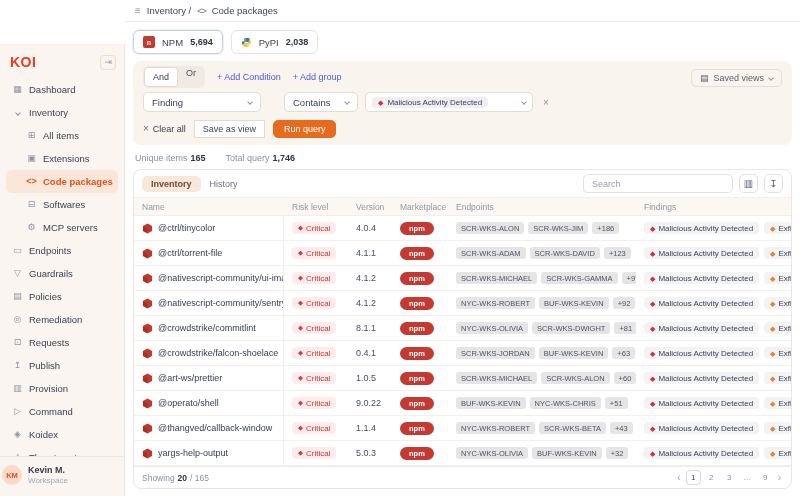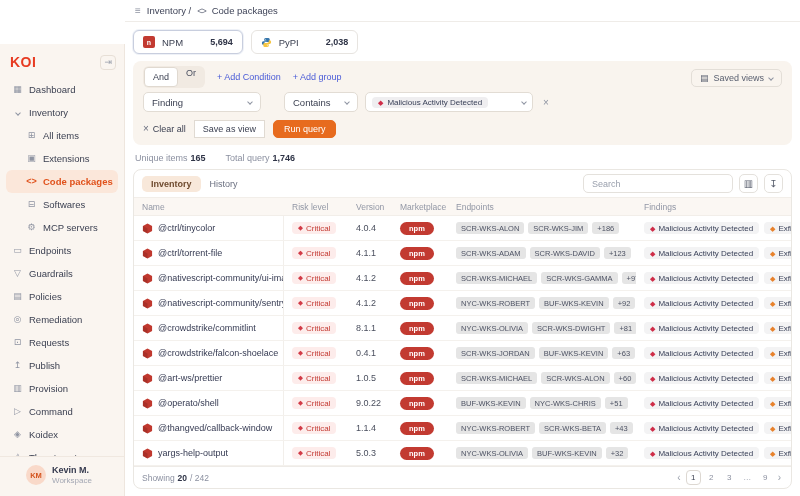--- a/index.html
+++ b/index.html
@@ -12,36 +12,36 @@
   .sb-head{display:flex;align-items:center;justify-content:space-between;padding:2px 8px 8px 10px;}
   .logo{color:#e73b22;font-weight:bold;font-size:14px;letter-spacing:.5px;}
   .collapse{color:#9aa0ac;font-size:9px;border:1px solid #e7dfd6;border-radius:4px;padding:0 3px;line-height:13px;cursor:pointer;}
   .sb-nav{flex:1;padding:0 6px;overflow:hidden;}
   .nav-item{display:flex;align-items:center;gap:6px;height:23px;padding:0 6px;border-radius:6px;font-size:9.5px;color:#3c4152;cursor:pointer;white-space:nowrap;}
   .nav-item.child{padding-left:20px;}
   .nav-item.selected{background:#fbe7da;color:#e0521c;font-weight:bold;}
   .nav-ico{width:11px;font-size:9px;color:#8f94a2;text-align:center;flex:none;line-height:1;}
   .nav-item.selected .nav-ico{color:#e0521c;}
   .chev{display:inline-block;width:4px;height:4px;border-right:1.3px solid currentColor;border-bottom:1.3px solid currentColor;transform:rotate(45deg);}
-  .sb-user{display:flex;align-items:center;gap:6px;padding:8px 26px 2px;border-top:1px solid #f0e8e0;}
+  .sb-user{display:flex;align-items:center;gap:6px;padding:8px 2px 2px;border-top:1px solid #f0e8e0;}
   .avatar{width:20px;height:20px;border-radius:50%;background:#f9d9c9;color:#d4551f;font-size:7.5px;font-weight:bold;display:flex;align-items:center;justify-content:center;flex:none;}
   .u-name{font-size:9px;color:#353a4e;font-weight:bold;line-height:1.3;}
   .u-sub{font-size:8px;color:#a3a7b3;line-height:1.2;}
 
   
   main{flex:1;display:flex;flex-direction:column;min-width:0;}
   .topbar{height:22px;border-bottom:1px solid #efece8;display:flex;align-items:center;gap:6px;padding:0 10px;font-size:9.5px;color:#3f4458;flex:none;}
   .tb-ico{color:#8f94a2;font-size:10px;}
   .code-glyph{color:#6b7080;font-size:9px;letter-spacing:-1px;}
   .content{flex:1;padding:8px;overflow:hidden;}
 
   .cards{display:flex;gap:8px;margin-bottom:7px;}
   .card{display:flex;align-items:center;gap:7px;border:1px solid #e7e4e0;border-radius:6px;background:#fff;padding:5px 9px;font-size:9.5px;color:#3c4152;cursor:pointer;}
   .card.active{border-color:#c8cede;box-shadow:0 0 0 1px #eef1f7;}
-  .card .val{font-weight:bold;color:#2e3346;margin-left:20px;font-size:9px;}
+  .card .val{font-weight:bold;color:#2e3346;margin-left:0;font-size:9px;}
   .npm-ico{width:12px;height:12px;border-radius:2px;background:#c23a31;color:#fff;font-size:7px;font-weight:bold;display:flex;align-items:center;justify-content:center;}
 
   .filter{background:#f9f4ee;border-radius:8px;padding:7px 10px;position:relative;margin-bottom:6px;}
   .f-row1{display:flex;align-items:center;gap:12px;height:18px;}
   .andor{display:flex;background:#f1eae2;border-radius:6px;padding:1px;font-size:9px;}
   .andor .on{background:#fff;border:1px solid #e0d9d0;border-radius:4px;padding:4px 8px;color:#3c4152;cursor:pointer;}
   .andor .off{padding:1px 8px;color:#4a4f60;cursor:pointer;}
   .f-link{color:#4a5bd7;font-size:9px;cursor:pointer;}
   .saved{position:absolute;right:10px;top:8px;display:flex;align-items:center;gap:5px;border:1px solid #e3ded7;border-radius:5px;padding:3px 8px;font-size:9px;color:#5a6070;cursor:pointer;}
   .saved .chev{color:#8f94a2;}
@@ -598,21 +598,21 @@
                 <span class="fchip">
                   <span class="dia warn">◆</span>
                   <span>Exfils Cloud Keys</span>
                 </span>
               </div>
             </div>
           </div>
         <div class="t-foot">
           <span>Showing</span>
           <b>20</b>
-          <span>/ 242</span>
+          <span>/ 165</span>
           <span class="pager" id="pager">
               <span class="pg-arrow">‹</span>
               <span class="pg active">1</span>
               <span class="pg">2</span>
               <span class="pg">3</span>
               <span class="pg">…</span>
               <span class="pg">9</span>
               <span class="pg-arrow">›</span>
             </span>
         </div>

